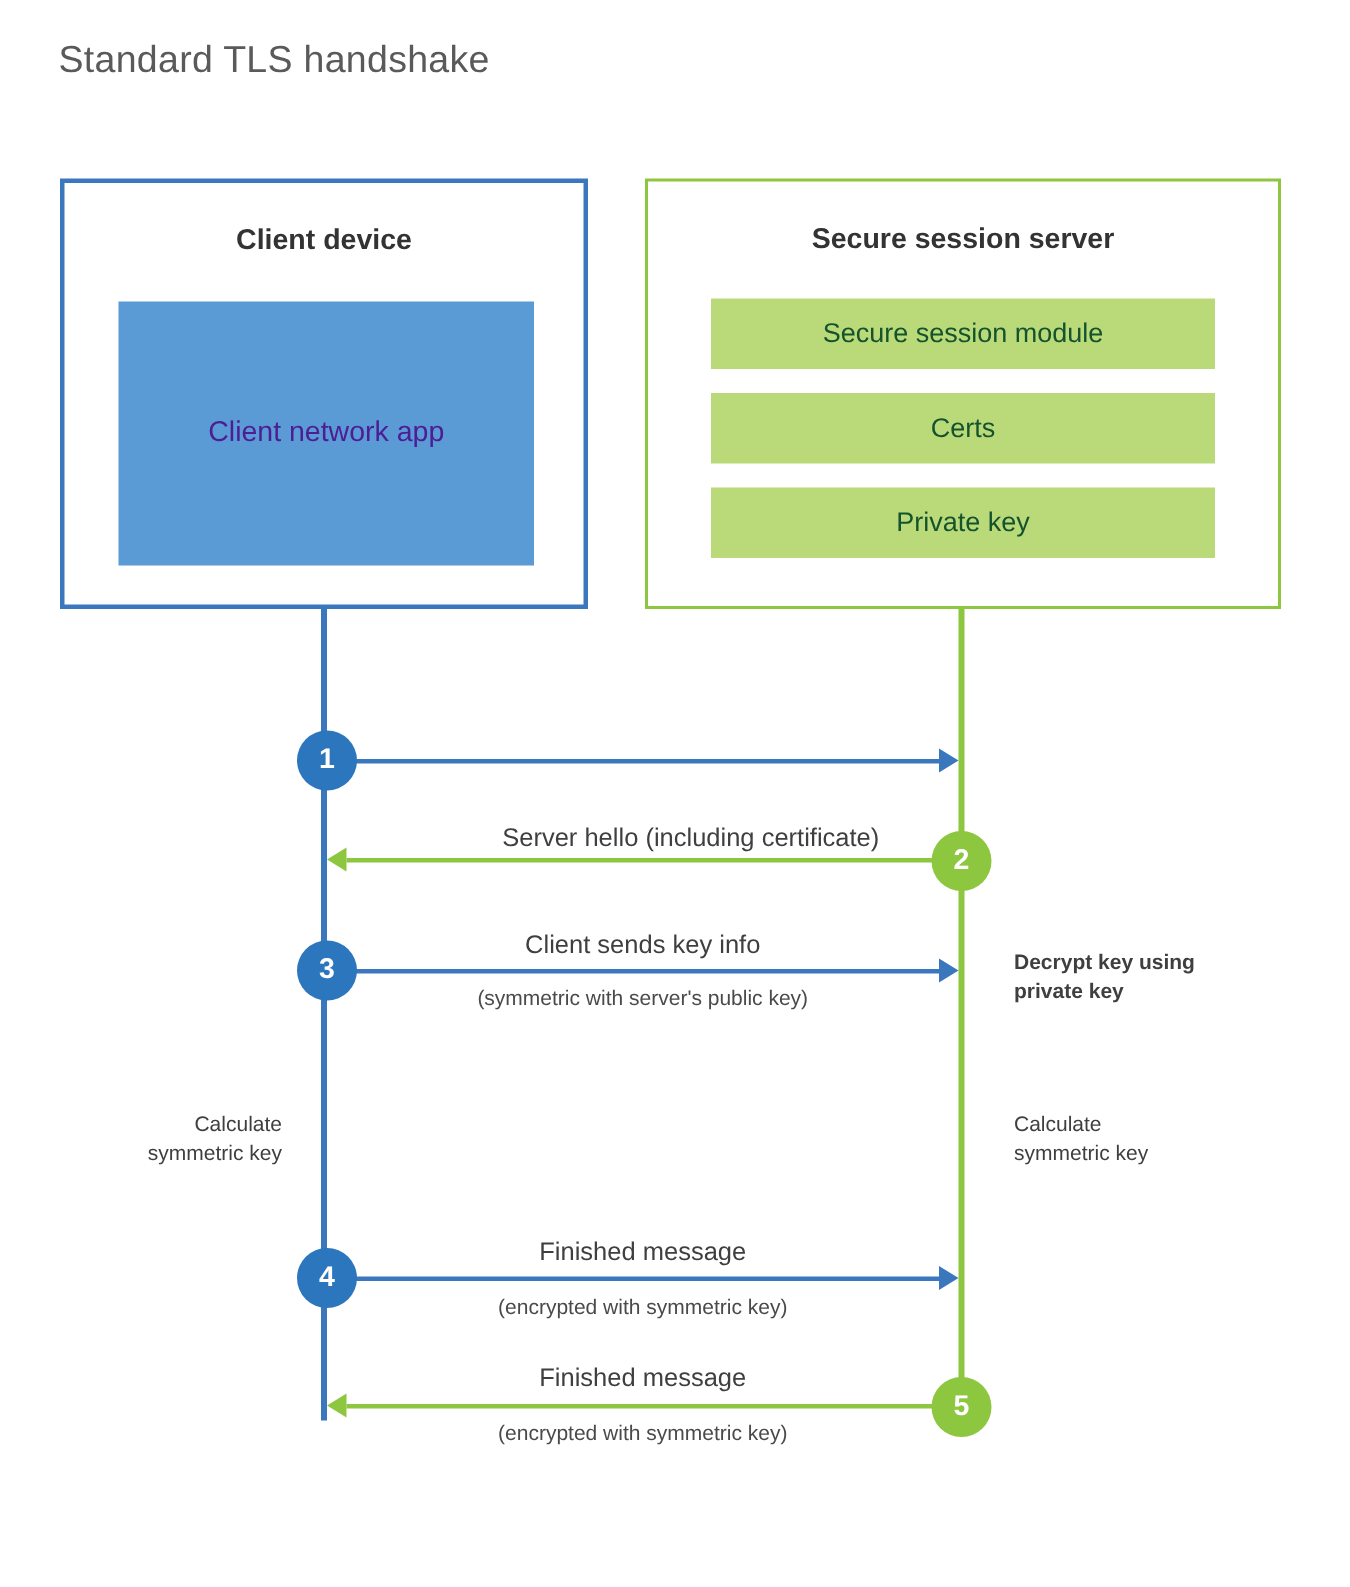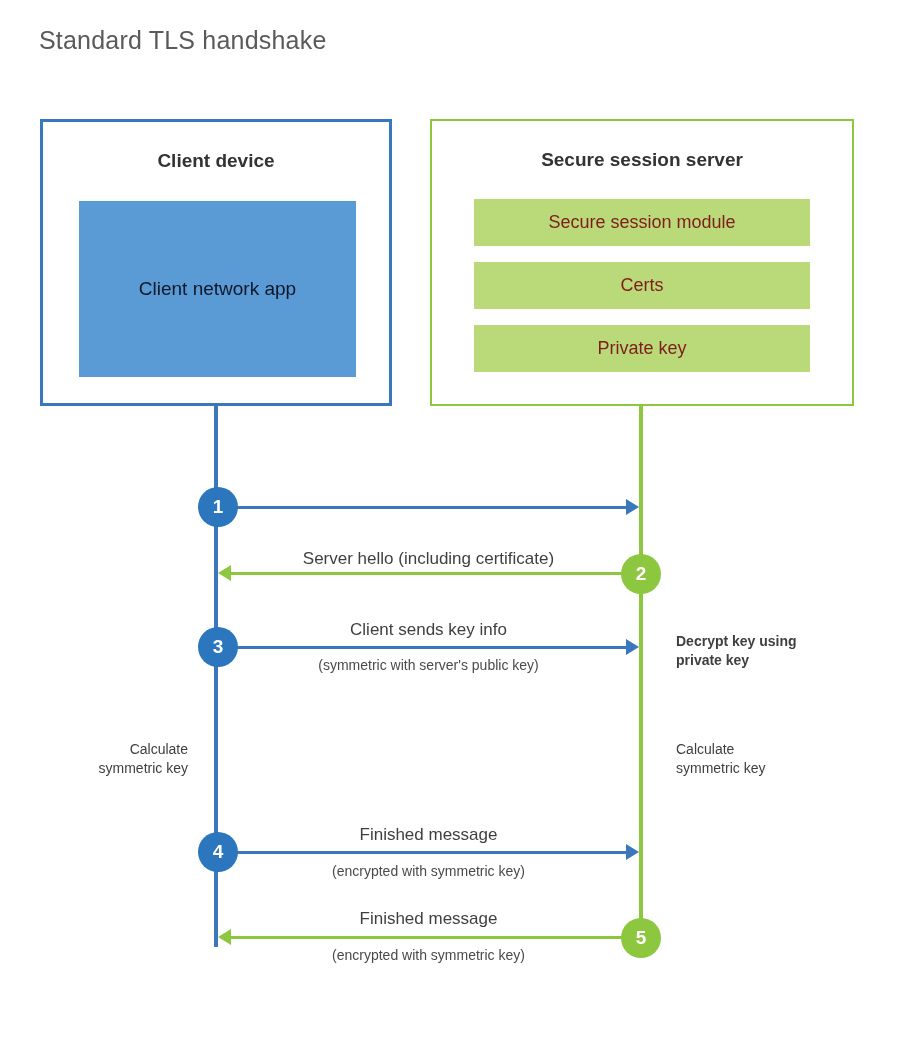--- a/index.html
+++ b/index.html
@@ -68,42 +68,42 @@
   }
 
   
   .client-app {
     position: absolute;
     left: 36px;
     top: 79px;
     width: 277px;
     height: 176px;
     background: #5b9bd5;
-    color: #0f172a;
+    color: #4c1d95;
     font-size: 19px;
     font-weight: 300;
     display: flex;
     align-items: center;
     justify-content: center;
     text-align: center;
     line-height: 1.45;
     padding: 0 14px;
     box-sizing: border-box;
   }
 
   
   .server-bars {
     position: absolute;
     left: 42px;
     top: 78px;
     width: 336px;
   }
   .server-bar {
     background: #bada79;
-    color: #7f1d1d;
+    color: #14532d;
     font-size: 18px;
     font-weight: 300;
     height: 47px;
     display: flex;
     align-items: center;
     justify-content: center;
     margin-bottom: 16px;
     text-align: center;
   }
   .server-bar:last-child { margin-bottom: 0; }
@@ -210,21 +210,21 @@
     </div>
   </div>
 
   <div class="lifeline client"></div>
   <div class="lifeline server"></div>
 
   <div class="msg-line blue" style="left:218px; top:506px; width:409px;"></div>
   <div class="arrow-head right-blue" style="left:626px; top:499px;"></div>
   <div class="step-circle blue" style="left:198px; top:487px;">1</div>
 
-  <div class="msg-label" style="left:218px; top:549px; width:421px;">Server hello (including certificate)</div>
+  <div class="msg-label" style="left:218px; top:549px; width:421px;padding-left:32px;">Server hello (including certificate)</div>
   <div class="msg-line green" style="left:231px; top:572px; width:398px;"></div>
   <div class="arrow-head left-green" style="left:218px; top:565px;"></div>
   <div class="step-circle green" style="left:621px; top:554px;">2</div>
 
   <div class="msg-label" style="left:218px; top:620px; width:421px;">Client sends key info</div>
   <div class="msg-line blue" style="left:218px; top:646px; width:409px;"></div>
   <div class="arrow-head right-blue" style="left:626px; top:639px;"></div>
   <div class="msg-sublabel" style="left:218px; top:657px; width:421px;">(symmetric with server's public key)</div>
   <div class="step-circle blue" style="left:198px; top:627px;">3</div>
 

